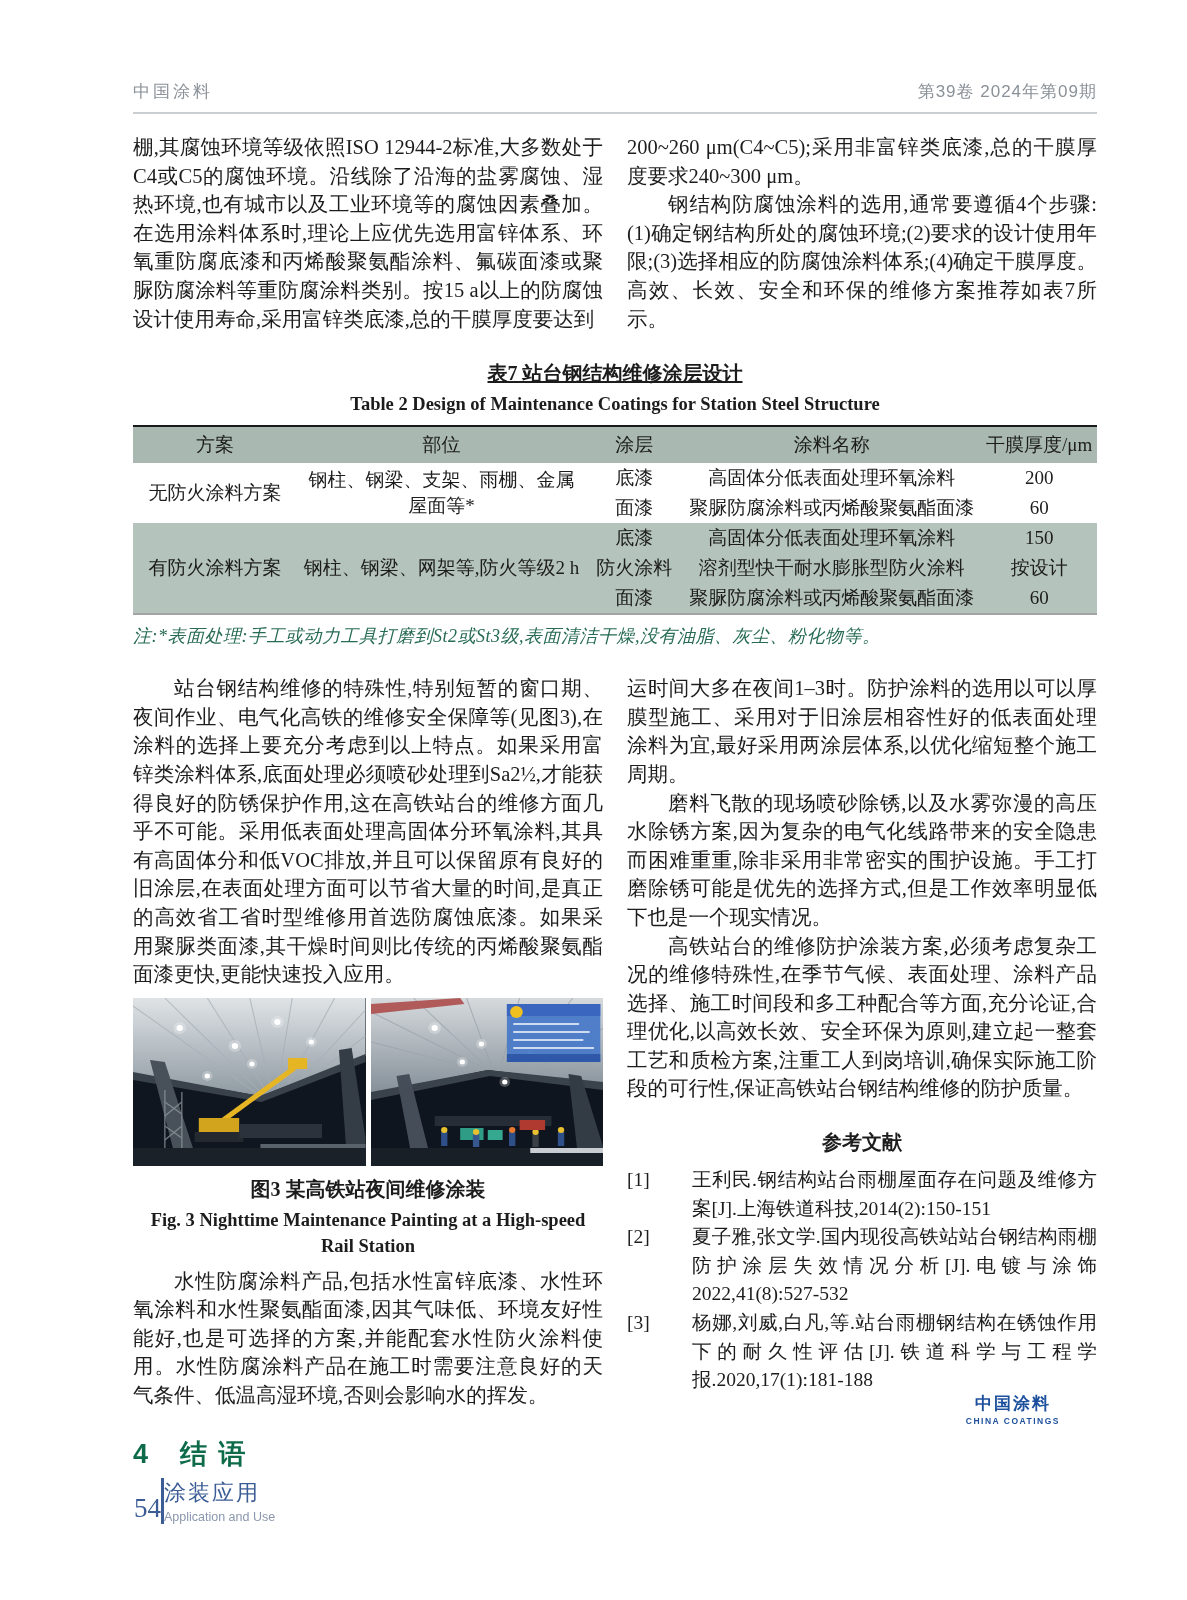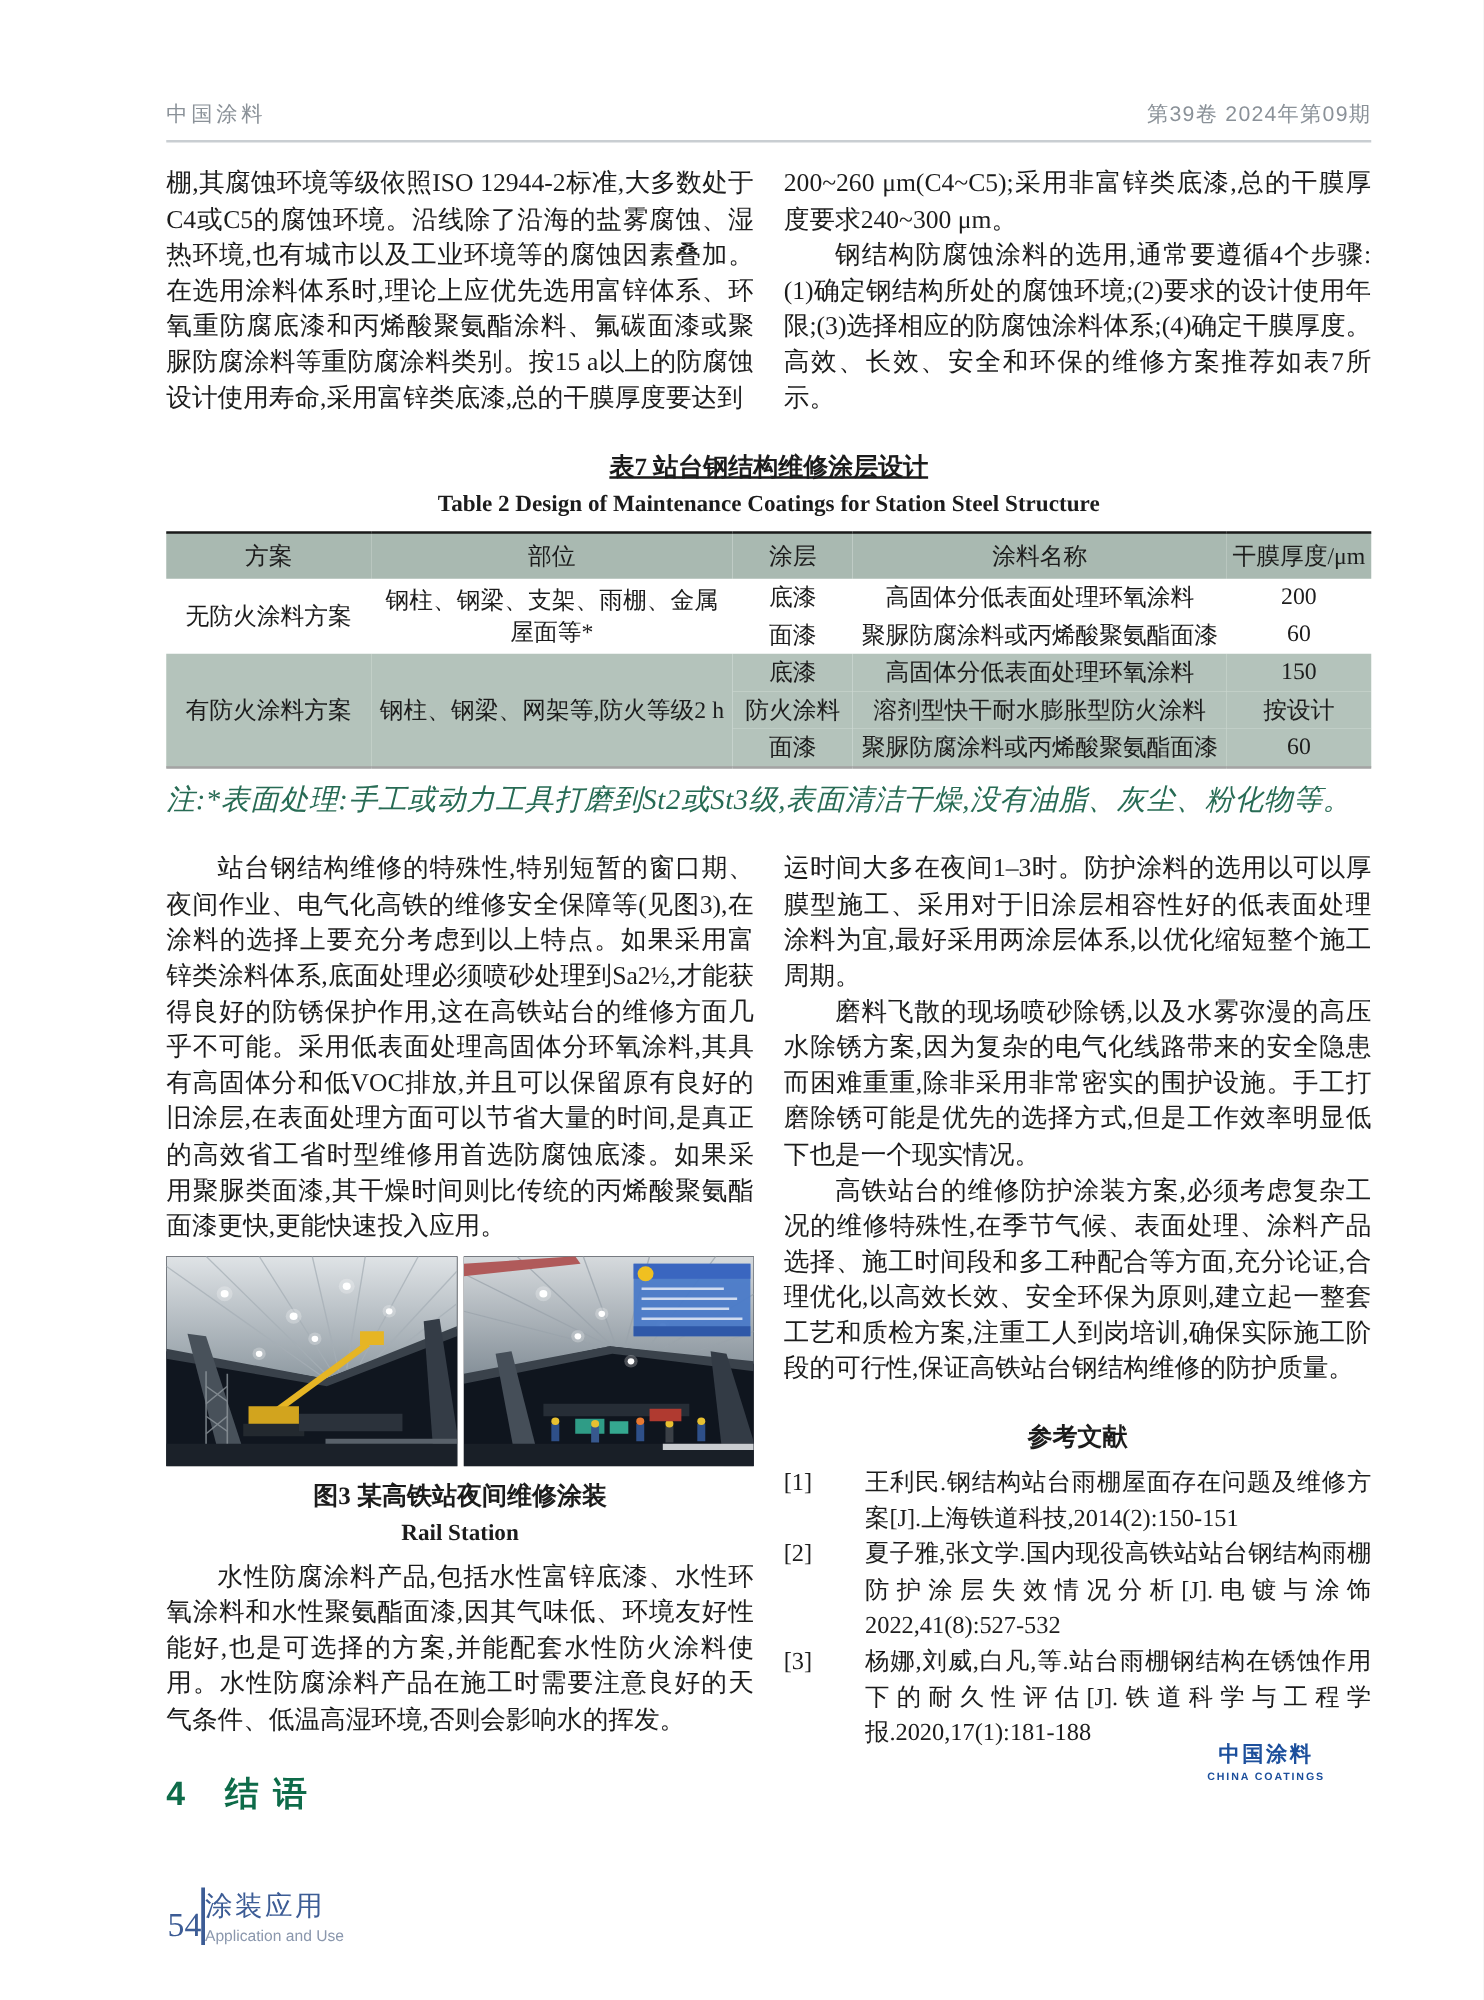--- a/index.html
+++ b/index.html
@@ -41,21 +41,21 @@
   table.t7{width:100%;border-collapse:collapse;
     border-top:2px solid #1a1a1a;border-bottom:2px solid #a3a3a3;
     font-size:19px;}
   table.t7 th{
     background:#a9b9b1;font-weight:normal;
     height:32px;text-align:center;padding:2px 4px;
   }
   table.t7 td{height:28px;text-align:center;padding:1px 4px;}
   table.t7 tr.g2 td{background:#b4c3bb;}
   .tbl-note{
-    margin-top:9px;font-size:23px;font-style:italic;
+    margin-top:9px;font-size:18px;font-style:italic;
     color:#276b54;letter-spacing:.5px;
   }
   
   .photos{display:flex;gap:5px;margin:9px 0 10px 0;}
   .photo{flex:1 1 0;height:168px;overflow:hidden;background:#10161f;}
   .photo svg{display:block;width:100%;height:100%;}
   .fig-caption{text-align:center;font-weight:bold;}
   .fig-caption .zh{font-size:20px;margin:2px 0 4px 0;}
   .fig-caption .en{font-size:18.5px;line-height:26px;margin:0;}
   
@@ -71,21 +71,21 @@
   .ref-item .num{flex:0 0 44px;}
   .ref-item .txt{flex:1 1 auto;margin-left:21px;}
   
   .logo{
     position:absolute;right:127px;top:1392px;text-align:center;
     color:#1c4f9c;font-family:"Liberation Sans","DejaVu Sans",sans-serif;
   }
   .logo .zh{font-size:17px;font-weight:bold;letter-spacing:2px;}
   .logo .en{font-size:8.5px;font-weight:bold;letter-spacing:1.5px;margin-top:1px;}
   .pg-footer{
-    position:absolute;left:134px;top:1510px;
+    position:absolute;left:134px;top:1478px;
     display:flex;align-items:flex-start;color:#3c5c95;
   }
   .pg-footer .pagenum{font-size:27px;align-self:flex-end;}
   .pg-footer .bar{width:3px;height:46px;background:#3c5c95;}
   .pg-footer .colname{font-family:"Liberation Sans","DejaVu Sans",sans-serif;}
   .pg-footer .colname .zh{font-size:22px;font-weight:normal;letter-spacing:2px;}
   .pg-footer .colname .en{font-size:12.5px;color:#8a97ad;margin-top:2px;}
 </style>
 </head>
 <body>
@@ -285,20 +285,21 @@
             </g>
             <rect x="140" y="122" width="24" height="10" fill="#b03a30"></rect>
             <rect x="0" y="150" width="219" height="18" fill="#191f27"></rect>
             <rect x="150" y="150" width="69" height="5" fill="#c9ccd0"></rect>
           </svg>
         </div>
       </div>
 
       <div class="fig-caption">
         <p class="zh">图3  某高铁站夜间维修涂装</p>
+        <p class="en">Fig. 3   Nighttime Maintenance Painting at a High-speed</p>
         <p class="en">Rail Station</p>
       </div>
 
       <p class="para indent" style="margin-top:8px;">水性防腐涂料产品,包括水性富锌底漆、水性环氧涂料和水性聚氨酯面漆,因其气味低、环境友好性能好,也是可选择的方案,并能配套水性防火涂料使用。水性防腐涂料产品在施工时需要注意良好的天气条件、低温高湿环境,否则会影响水的挥发。</p>
 
       <div class="sec-head">
         <span>4</span>
         <span>结  语</span>
       </div>
 

